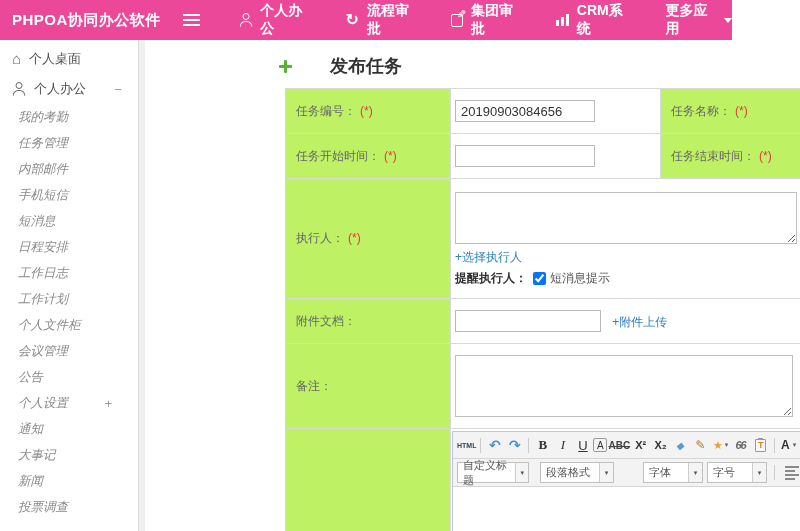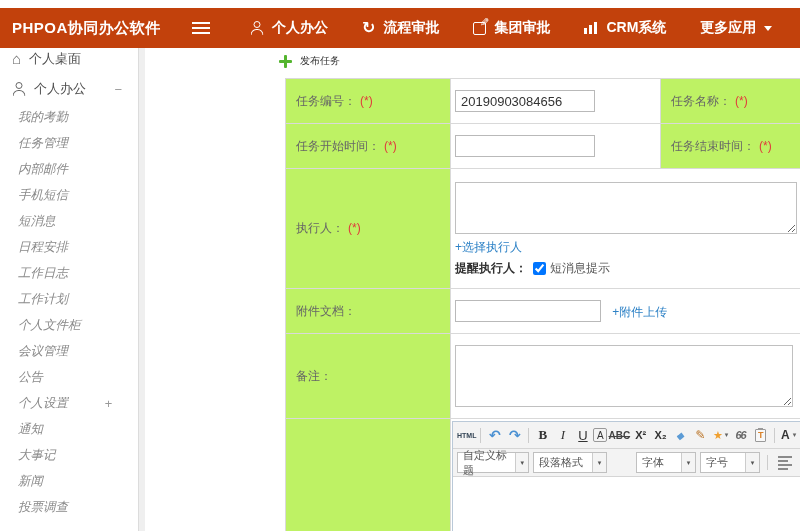--- a/index.html
+++ b/index.html
@@ -1,22 +1,22 @@
 <!DOCTYPE html>
 <html><head>
 <meta charset="utf-8">
 <style>
   * { margin:0; padding:0; box-sizing:border-box; }
   html,body { width:800px; height:531px; overflow:hidden; background:#fff;
     font-family:"Liberation Sans","DejaVu Sans",sans-serif; }
   body { position:relative; }
 
   
-  .topbar { position:absolute; left:0; top:8px; width:800px; height:40px;
-    background:#c2410c; display:flex; align-items:center; color:#fff; z-index:5; }
+  .topbar { position:absolute; left:0; top:0; width:732px; height:40px;
+    background:#ec4899; display:flex; align-items:center; color:#fff; z-index:5; }
   .brand { width:178px; padding-left:12px; font-size:15px; font-weight:bold; letter-spacing:.5px; }
   .hamburger { width:18px; height:2px; background:#fff; display:inline-block;
     box-shadow:0 -5px 0 #fff, 0 5px 0 #fff; margin:0 0 0 14px; cursor:pointer; }
   .topnav { display:flex; gap:34px; margin-left:40px; }
   .nav-item { display:flex; align-items:center; gap:8px; font-size:14px;
     font-weight:bold; cursor:pointer; color:#fff; text-decoration:none; }
   .person-icon { position:relative; width:14px; height:14px; display:inline-block; }
   .person-icon::before { content:""; position:absolute; left:50%; top:0; transform:translateX(-50%);
     width:5px; height:5px; border:1.5px solid currentColor; border-radius:50%; }
   .person-icon::after { content:""; position:absolute; left:50%; bottom:0; transform:translateX(-50%);
@@ -45,21 +45,21 @@
   .side-item.sub { height:26px; padding-left:18px; color:#8a8a8a; font-size:12.5px;font-style:italic; }
   .home-glyph { font-size:15px; line-height:14px; color:#666; }
   .side-person { color:#666; }
   .toggle { position:absolute; right:16px; color:#999; font-size:13px; cursor:pointer; }
   .toggle.inner { right:26px; }
 
   
   .main { position:absolute; left:145px; right:0; top:40px; bottom:0;
     background:#fff; overflow:hidden; }
   .page-header { margin:14px 0 10px 134px; display:flex; align-items:center; gap:8px; }
-  .page-title { font-size:10px; font-weight:normal; color:#333; }
+  .page-title { font-size:18px; font-weight:bold; color:#333;margin-left:30px; }
   .plus-icon { position:relative; width:13px; height:13px; display:inline-block; }
   .plus-icon::before { content:""; position:absolute; left:0; top:5px; width:13px; height:3px;
     background:#54b52f; border-radius:1px; }
   .plus-icon::after { content:""; position:absolute; left:5px; top:0; width:3px; height:13px;
     background:#54b52f; border-radius:1px; }
 
   
   table.form { margin-left:140px; border-collapse:collapse; width:1000px; table-layout:fixed; }
   table.form td { border:1px solid #d9d9d9; font-size:12px; color:#666; vertical-align:middle; }
   td.lbl { background:#bef264; padding-left:10px; }
@@ -104,21 +104,21 @@
   .mini-caret { font-size:7px; color:#666; }
   .paste-box { display:inline-flex; align-items:center; justify-content:center; width:11px;
     height:13px; border:1px solid #999; background:#f8f8f8; font-size:9px; font-weight:bold;
     color:#d9822b; position:relative; border-radius:1px; }
   .paste-box::before { content:""; position:absolute; top:-2px; left:2px; width:5px; height:2px;
     background:#999; }
   .ed-toolbar2 { gap:4px; height:28px; }
   .ed-select { display:inline-flex; align-items:center; justify-content:space-between;
     border:1px solid #c0c0c0; background:#fff; height:21px; font-size:11px; color:#555;
     padding-left:5px; cursor:pointer; }
-  .s1 { width:72px;justify-content:space-between; } .s2 { width:74px; } .s3 { width:60px;margin-left:25px; } .s4 { width:60px; }
+  .s1 { width:72px;justify-content:space-between; } .s2 { width:74px;margin-left:7px; } .s3 { width:60px;margin-left:25px; } .s4 { width:60px; }
   .ed-select .car { font-size:7px; color:#555; width:14px; align-self:stretch;
     display:inline-flex; align-items:center; justify-content:center;
     border-left:1px solid #ccc; margin-left:3px; background:#f4f4f4; }
   .al { width:14px; height:14px; display:inline-block;
     background-image:linear-gradient(#8a8a8a,#8a8a8a),linear-gradient(#8a8a8a,#8a8a8a),
       linear-gradient(#8a8a8a,#8a8a8a),linear-gradient(#8a8a8a,#8a8a8a);
     background-repeat:no-repeat; }
   .al-l { background-size:14px 2px,10px 2px,14px 2px,10px 2px;
     background-position:0 0,0 4px,0 8px,0 12px; }
   .al-c { background-size:14px 2px,10px 2px,14px 2px,10px 2px;

